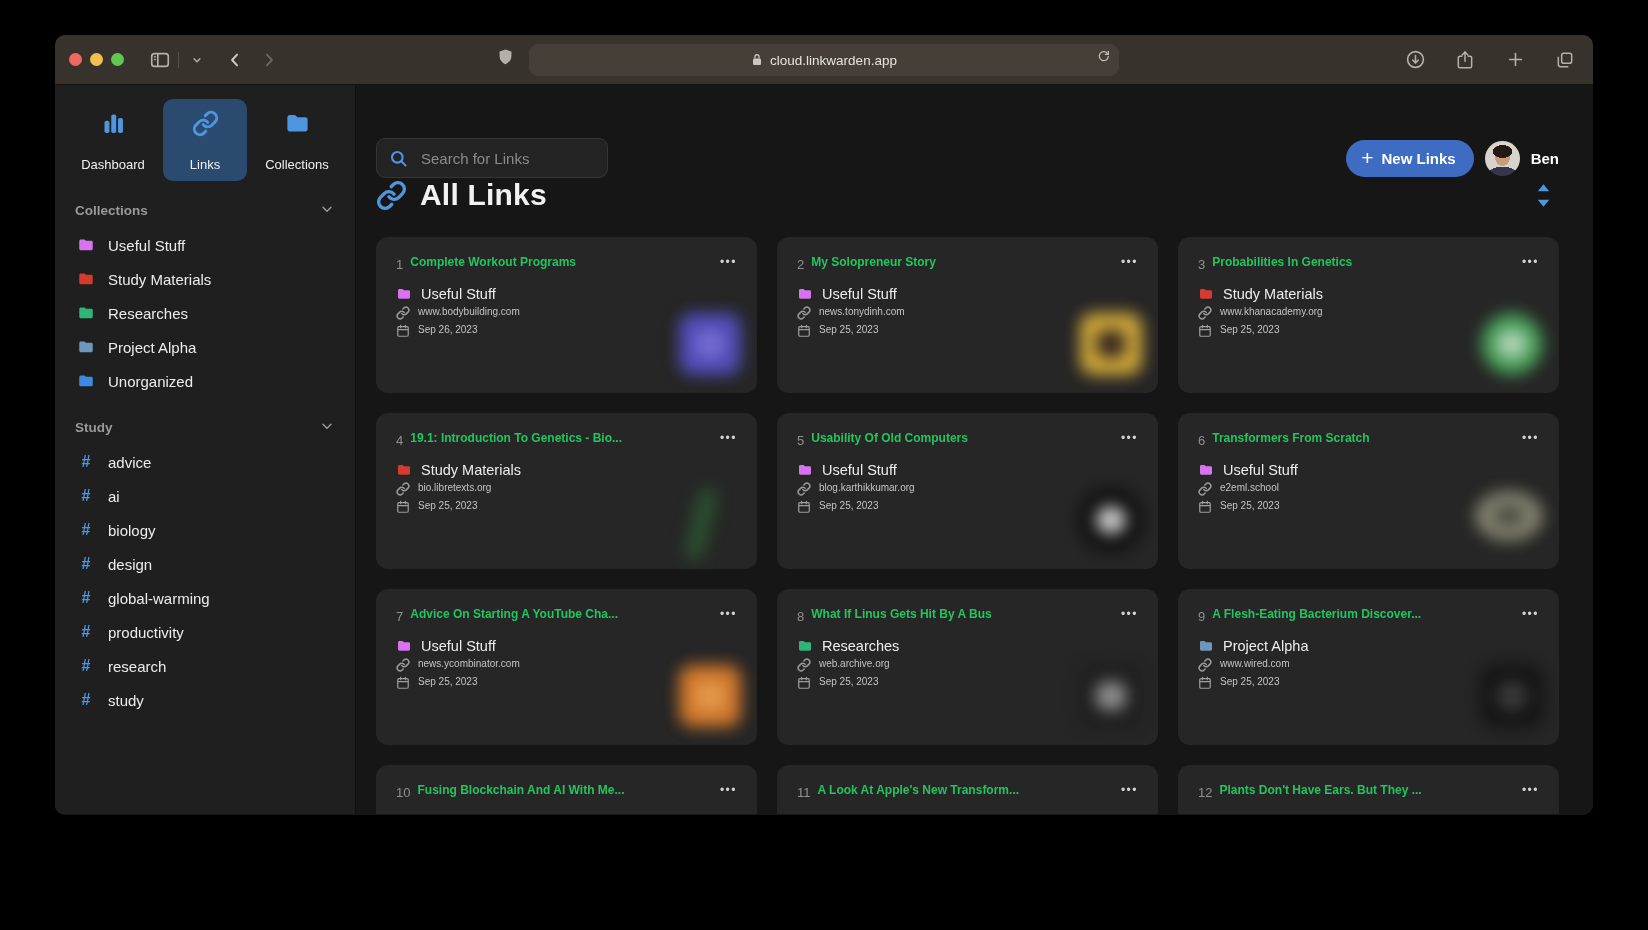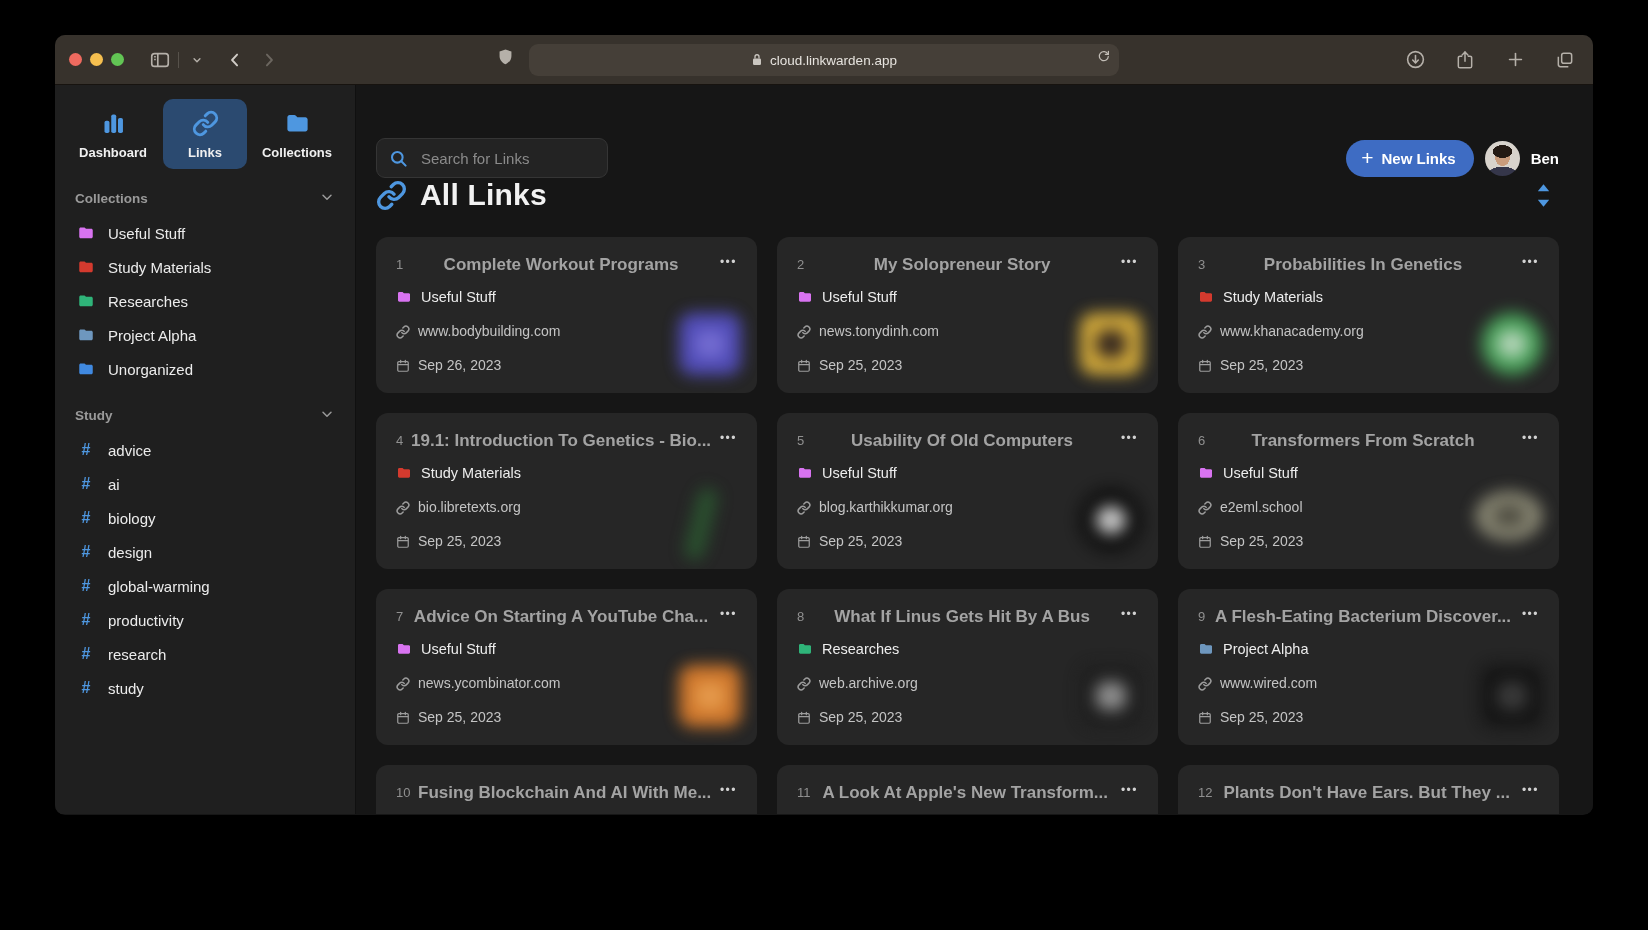--- a/index.html
+++ b/index.html
@@ -32,22 +32,22 @@
     display:flex; align-items:center; justify-content:center; gap:7px;
     color:#e6e3de; font-size:13.5px;
   }
   .urlbar .refresh { position:absolute; right:8px; top:5px; color:#c2bdb6; }
   .chrome-right { margin-left:auto; display:flex; align-items:center; gap:22px; color:#b5b0a9; }
   
   .app { display:flex; height:729px; }
   .sidebar { width:300px; flex-shrink:0; background:#1f1f1f; padding:14px 16px 0 16px; }
   .tabs { display:flex; gap:8px; }
   .tab {
-    flex:1; display:flex; flex-direction:column; align-items:center; gap:8px;
-    padding:11px 0 9px; border-radius:10px; color:#f0f0f0; font-size:13px; font-weight:700;
+    flex:1; display:flex; flex-direction:column; align-items:center; gap:20px;
+    padding:11px 0 9px; border-radius:10px; color:#f0f0f0; font-size:13px; font-weight:400;
     cursor:default;
   }
   .tab svg { width:27px; height:27px; color:#4e97e0; }
   .tab.active { background:#2b4a70; }
   .section-header {
     display:flex; align-items:center; justify-content:space-between;
     color:#9a9a9a; font-size:13.5px; font-weight:700; margin:20px 4px 8px 4px;
   }
   .section-header .chev { color:#9a9a9a; }
   .side-item { display:flex; align-items:center; gap:13px; padding:8px 6px; color:#ececec; font-size:15px; }
@@ -81,25 +81,25 @@
   .username { color:#fff; font-weight:700; font-size:15px; }
   .page-head { display:flex; align-items:center; }
   .page-head svg { width:31px; height:31px; color:#4e97e0; }
   .page-title { color:#f2f2f2; font-size:30px; font-weight:600; margin-left:13px; letter-spacing:.2px; }
   .sort-btn { margin-left:auto; color:#c9c9c9; display:flex; }
   
   .grid { display:grid; grid-template-columns:repeat(3, 1fr); gap:20px; margin-top:25px; }
   .card { position:relative; background:#262626; border-radius:12px; height:156px; padding:18px 20px; overflow:hidden; }
   .card-top { display:flex; align-items:flex-start; }
   .card-num { color:#909090; font-size:13px; margin:2px 7px 0 0; flex-shrink:0; }
-  .card-title { color:#a3a3a3; font-size:17px; font-weight:600; flex:1; white-space:nowrap; overflow:hidden;text-align:center; }
+  .card-title { color:#22c55e; font-size:12px; font-weight:600; flex:1; white-space:nowrap; overflow:hidden; }
   .card-menu { color:#d2d2d2; font-size:12px; letter-spacing:1.5px; margin-left:8px; flex-shrink:0; }
   .card-coll { display:flex; align-items:center; gap:9px; margin-top:14px; color:#ededed; font-size:14.5px; font-weight:500; }
   .card-coll .folder { width:16px; height:16px; }
-  .meta-row { display:flex; align-items:flex-end; gap:8px; margin-top:18px; color:#c4c4c4; font-size:14px; }
+  .meta-row { display:flex; align-items:flex-start; gap:8px; margin-top:4px; color:#c4c4c4; font-size:10px; }
   .meta-row:first-of-type { margin-top:16px; }
   .meta-row svg { color:#9c9c9c; flex-shrink:0; }
   .favicon { position:absolute; right:16px; bottom:18px; width:62px; height:62px; filter:blur(8px); opacity:.92; }
   .favicon::after { content:""; position:absolute; inset:28% 26%; background:var(--c2); border-radius:10px; }
   .fav-square { border-radius:14px; background:var(--c1); }
   .fav-circle { border-radius:50%; background:var(--c1); }
   .fav-circle::after { border-radius:50%; }
   .fav-oval { width:68px; height:50px; border-radius:50%; background:var(--c1); bottom:28px; }
   .fav-oval::after { border-radius:50%; }
   .fav-streak { width:20px; height:74px; background:var(--c1); border-radius:10px; transform:rotate(14deg); right:46px; bottom:8px; opacity:.5; }

